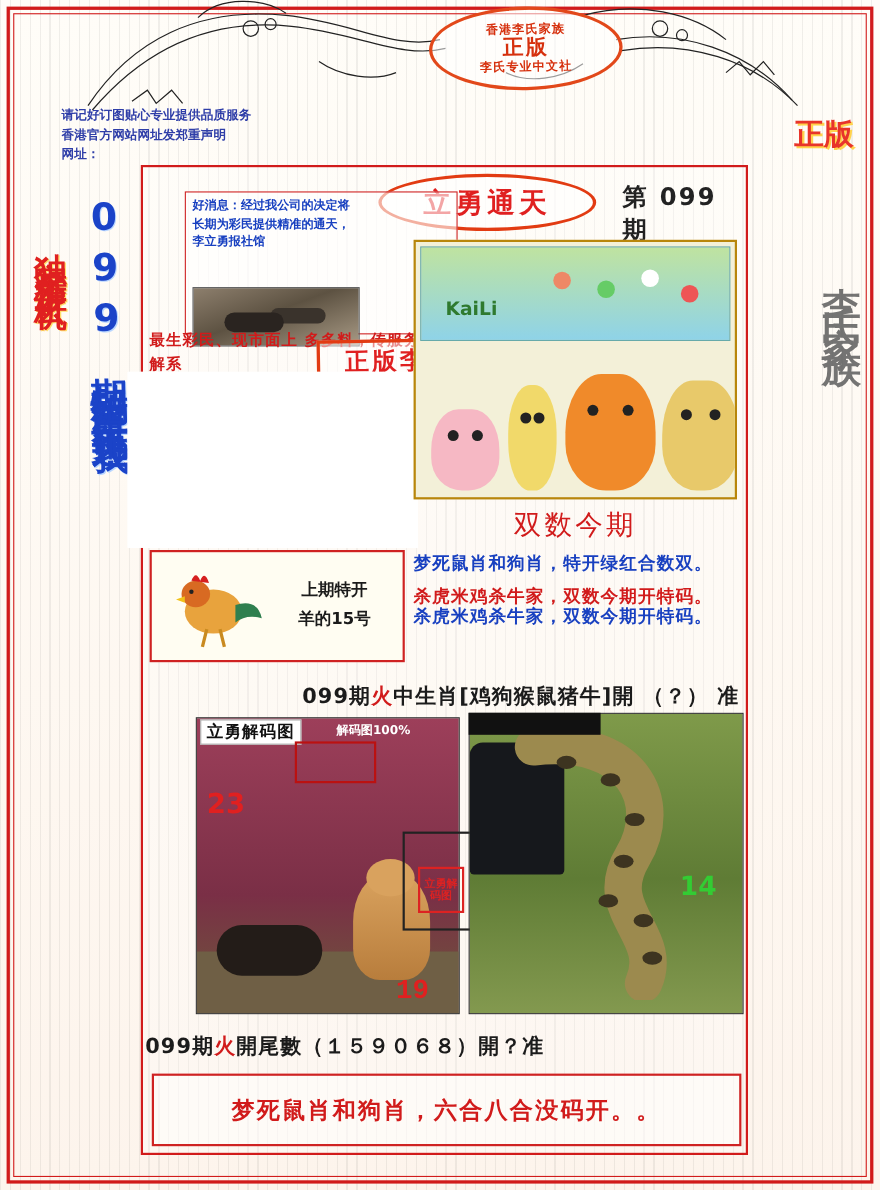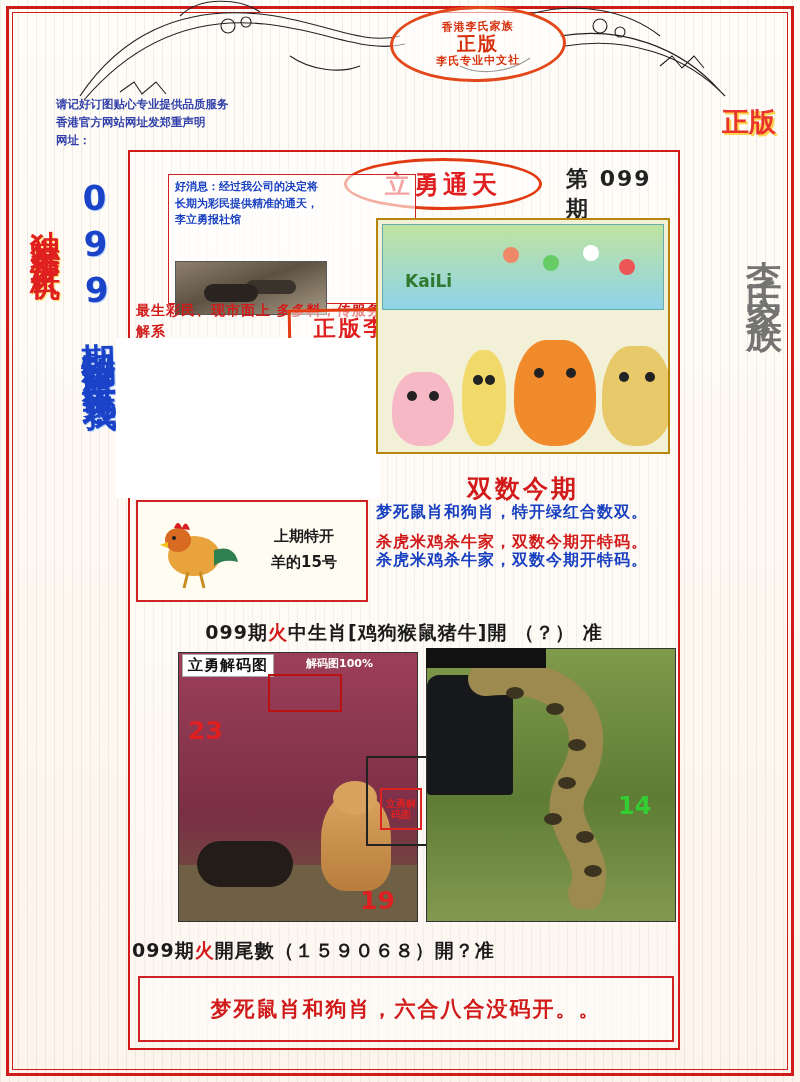--- a/index.html
+++ b/index.html
@@ -162,21 +162,21 @@
   .toy{position:absolute;bottom:0;border-radius:40% 40% 45% 45%/50% 50% 40% 40%;}
   .toy.pig{left:8px;width:62px;height:74px;background:#f6b8c4;}
   .toy.yellow{left:78px;width:44px;height:96px;background:#f1d96a;border-radius:45%;}
   .toy.orange{left:130px;width:82px;height:106px;background:#f08a2a;}
   .toy.dog{left:218px;width:70px;height:100px;background:#e8c96a;}
   .toy .eye{position:absolute;width:10px;height:10px;border-radius:50%;background:#222;top:26%;}
   .toy .eye.l{left:24%;} .toy .eye.r{right:24%;}
   
   .even-title{
     position:absolute;left:250px;top:310px;width:290px;text-align:center;
-    font-size:25px;font-weight:bold;color:#d11b1b;letter-spacing:3px;margin-top:12px;
+    font-size:25px;font-weight:normal;color:#d11b1b;letter-spacing:3px;
   }
   .even-l1{
     position:absolute;left:248px;top:352px;width:296px;
     font-size:16px;font-weight:bold;color:#1840c0;letter-spacing:1px;
   }
   .even-l2{
     position:absolute;left:248px;top:382px;width:296px;
     font-size:16px;font-weight:bold;color:#d11b1b;letter-spacing:1px;
   }
   .even-l3{
@@ -190,21 +190,21 @@
   }
   .rooster-art{position:absolute;left:6px;top:4px;width:96px;height:88px;}
   .rooster-text{
     position:absolute;left:110px;top:22px;width:112px;text-align:center;
     font-size:15px;font-weight:bold;color:#1b1b1b;line-height:1.7;
   }
   
   .zodiac-line{
     position:absolute;left:8px;top:470px;width:536px;
     font-size:19px;font-weight:bold;color:#1b1b1b;letter-spacing:1px;
-    text-align:center;
+    text-align:right;
   }
   .zodiac-line .red{color:#d11b1b;}
   
   .img-left{
     position:absolute;left:50px;top:502px;width:238px;height:268px;
     background:linear-gradient(#9d3f5a,#7a2f46 60%,#6c5a3a);
     border:1px solid #333;overflow:hidden;
   }
   .img-left .cat{
     position:absolute;right:26px;bottom:30px;width:70px;height:96px;
@@ -222,21 +222,21 @@
   .label-jiema{
     position:absolute;left:54px;top:504px;
     background:#fff;color:#111;font-size:15px;font-weight:bold;padding:1px 5px;
     border:1px solid #aaa;letter-spacing:1px;
   }
   .label-100{
     position:absolute;left:178px;top:506px;
     color:#fff;font-size:11px;font-weight:bold;
   }
   .num23{position:absolute;left:60px;top:566px;color:#e02020;font-size:25px;font-weight:bold;}
-  .num19{position:absolute;left:232px;top:736px;color:#e02020;font-size:25px;font-weight:bold;}
+  .num19{position:absolute;left:232px;top:736px;color:#e02020;font-size:25px;font-weight:bold;font-family:Liberation Mono, monospace;}
   .box-red-1{position:absolute;left:140px;top:524px;width:70px;height:34px;border:2px solid #b11;}
   .box-red-2{position:absolute;left:238px;top:606px;width:66px;height:86px;border:2px solid #222;}
   .stamp-sq{
     position:absolute;left:252px;top:638px;width:38px;height:38px;border:2px solid #d22;
     color:#d22;font-size:10px;font-weight:bold;display:flex;align-items:center;justify-content:center;
     text-align:center;line-height:1.1;
   }
   .img-right{
     position:absolute;left:298px;top:498px;width:248px;height:272px;
     background:linear-gradient(#7f9a4a,#5f7c35 55%,#83994f);

